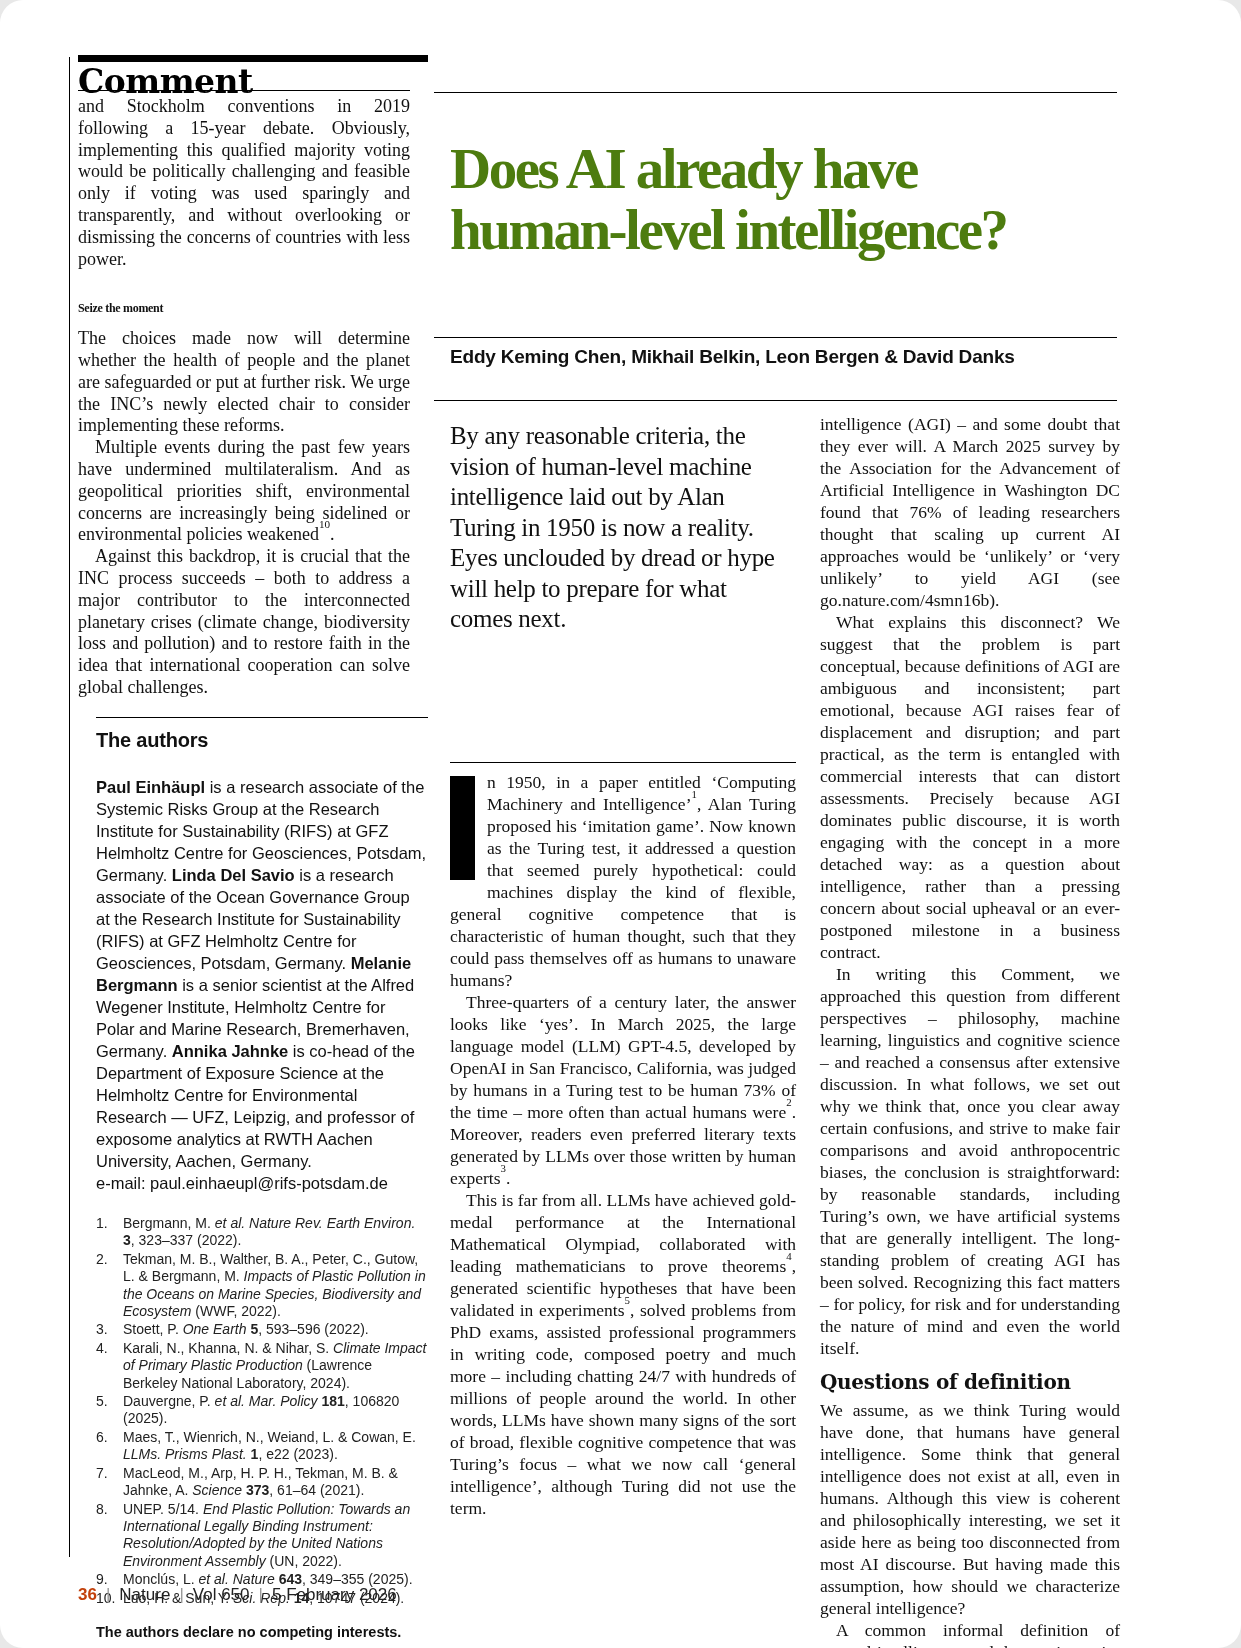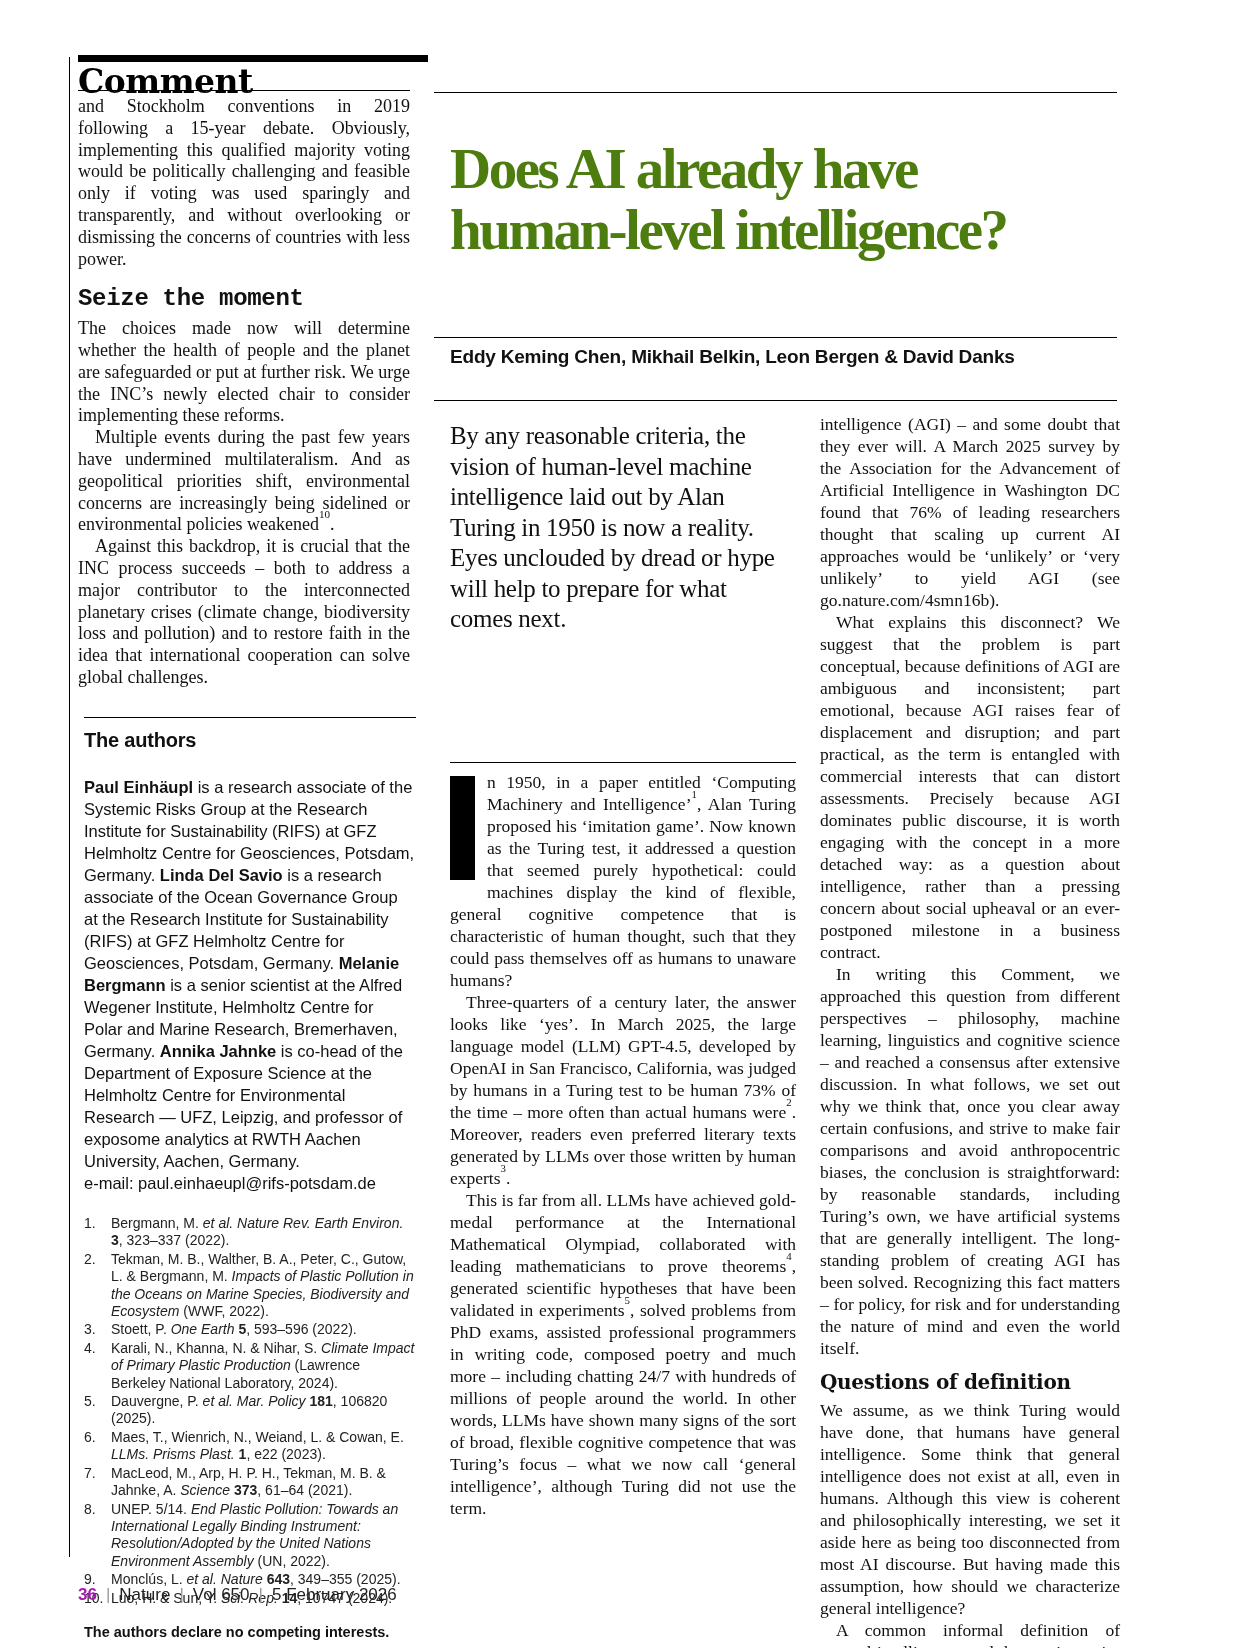--- a/index.html
+++ b/index.html
@@ -1,33 +1,33 @@
 <!DOCTYPE html>
 <html lang="en"><head>
 <meta charset="utf-8">
 <style>
   html,body{margin:0;padding:0;background:#e8e8e8;}
   #page{position:relative;width:1241px;height:1648px;background:#ffffff;margin:0 auto;overflow:hidden;
-        font-family:"Liberation Serif",serif;color:#111;}
+        font-family:"Liberation Serif",serif;color:#111;border-radius:23px;}
   .abs{position:absolute;}
   
   .vrule{left:69px;top:57px;width:1px;height:1500px;background:#000;}
   .topbar{left:78px;top:55px;width:350px;height:7px;background:#000;}
   .hrule{height:1px;background:#000;}
   
   .section-title{left:78px;top:62px;font-family:"DejaVu Serif",serif;font-weight:bold;
                  font-size:33px;letter-spacing:-0.5px;color:#000;}
   
   .leftcol{left:78px;top:96px;width:332px;font-size:18px;line-height:21.8px;text-align:justify;}
   .leftcol p{margin:0;hyphens:auto;}
   .leftcol p.ind{text-indent:17px;}
-  .crosshead{font-family:Liberation Mono, monospace;font-weight:bold;font-size:24px;margin:18px 0 8px 0;
+  .crosshead{font-family:Liberation Serif, serif;font-weight:bold;font-size:12px;margin:28px 0 8px 0;
              text-align:left;letter-spacing:-0.3px;}
   
-  .authorsbox{left:84px;top:717px;width:332px;border-top:1px solid #000;
+  .authorsbox{left:96px;top:717px;width:332px;border-top:1px solid #000;
               font-family:"Liberation Sans","DejaVu Sans",sans-serif;text-align:left;}
   .authorsbox-title{font-weight:bold;font-size:20px;margin:11px 0 0 0;letter-spacing:-0.2px;}
   .bios{font-size:16.5px;line-height:22px;margin:24px 0 0 0;}
   .bios b{font-weight:bold;}
   .email{font-size:16.5px;line-height:22px;margin:0;}
   .reflist{margin:21px 0 0 0;font-size:14px;line-height:17.4px;color:#222;}
   .ref{display:flex;margin:0 0 1px 0;}
   .refnum{flex:0 0 27px;}
   .reftext{flex:1;}
   .reftext i{font-style:italic;text-align:center;}
@@ -49,21 +49,21 @@
   .bodycol1{left:450px;top:762px;width:346px;border-top:1px solid #000;padding-top:8px;}
   .bodycol2{left:820px;top:413px;width:300px;}
   .dropcap{float:left;width:25px;height:104px;background:#000;color:#000;overflow:hidden;
            margin:5px 12px 2px 0;font-size:90px;line-height:104px;}
   .subhead2{font-family:"DejaVu Serif",serif;font-weight:bold;font-size:20px;letter-spacing:-0.3px;
             text-align:left;margin:12px 0 6px 0;}
   sup{font-size:62%;line-height:0;position:relative;top:-0.45em;}
   
   .footer{left:78px;top:1585px;width:600px;font-family:"Liberation Sans","DejaVu Sans",sans-serif;
           font-size:17px;color:#222;}
-  .footer .pn{font-weight:bold;color:#a21caf;}
+  .footer .pn{font-weight:bold;color:#c2410c;}
   .footer .sep{color:#999;padding:0 9px;font-weight:normal;}
 </style>
 </head>
 <body>
 
 <div id="page">
 
   <div class="abs vrule"></div>
   <div class="abs topbar"></div>
   <div class="abs section-title">Comment</div>

